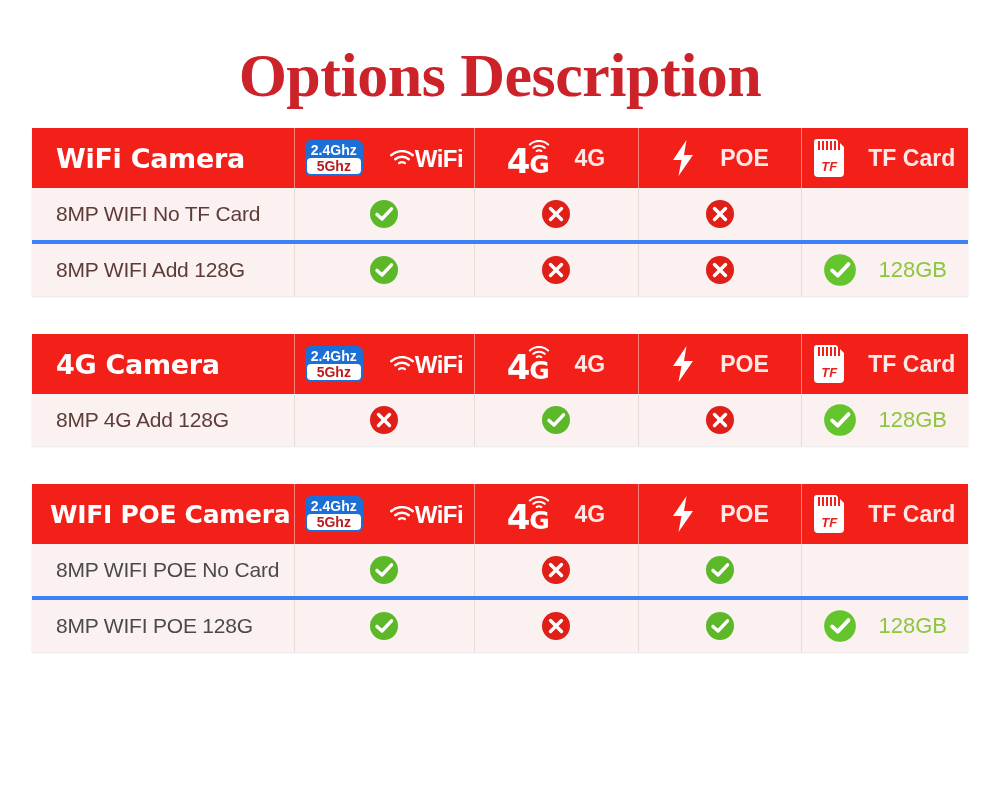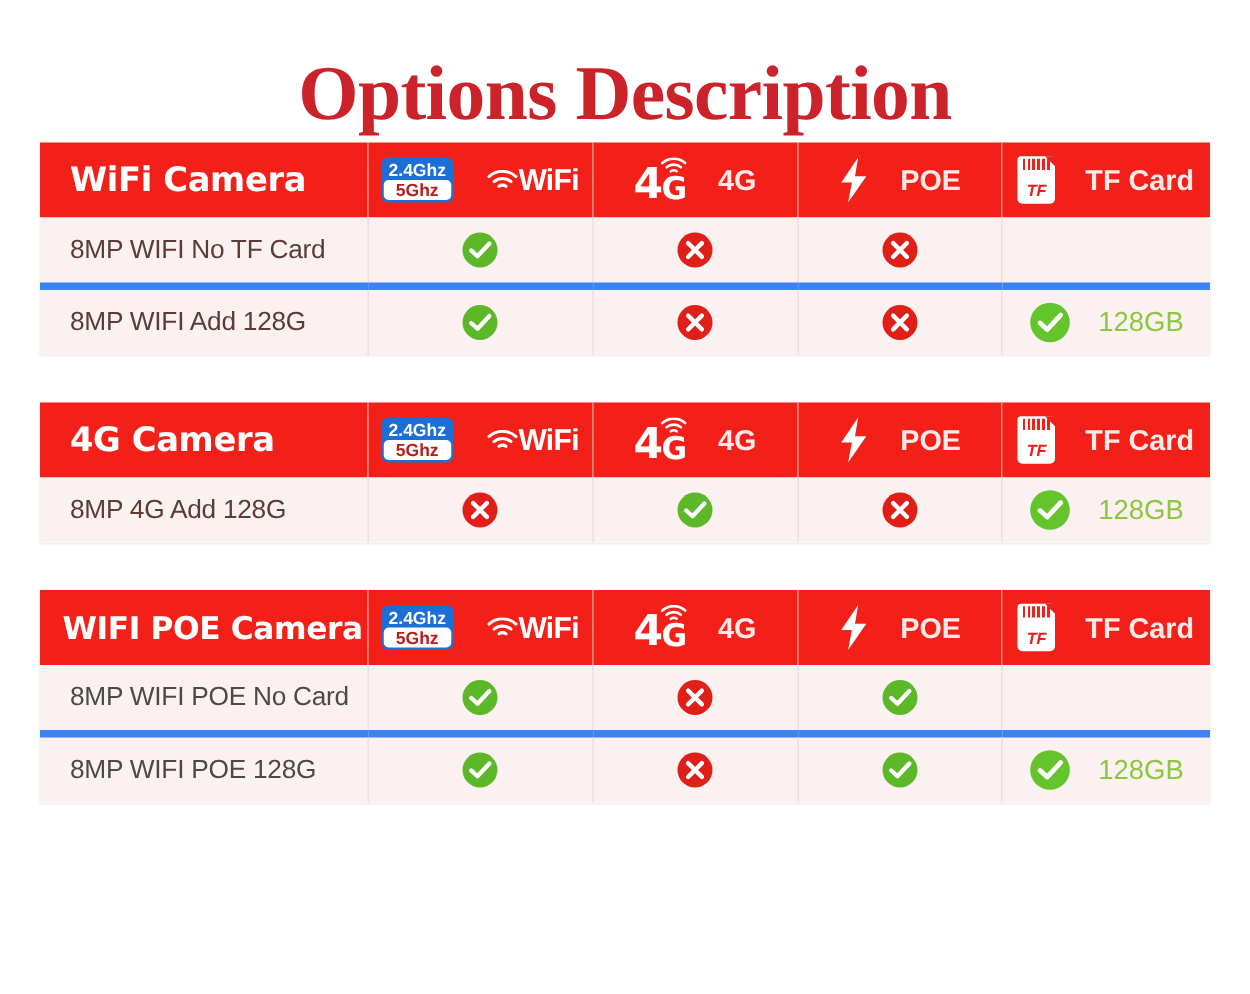--- a/index.html
+++ b/index.html
@@ -23,21 +23,21 @@
   }
   .sub-title{
     font-size:31px;
     color:#6E6E6E;
     margin-top:11px;
     line-height:1.0;
     font-family:"Liberation Sans",sans-serif;
   }
 
   
-  .tables-wrap{ margin-top:8px; }
+  .tables-wrap{ margin-top:22px; }
   .opt-table{
     width:936px;
     margin:0 auto 38px auto;
     border-collapse:collapse;
     table-layout:fixed;
     box-shadow:0 1px 2px rgba(0,0,0,.10);
   }
   .opt-table:last-child{ margin-bottom:0; }
 
   .opt-table col.c-name{ width:262px; }
@@ -170,21 +170,21 @@
     font-family:"Liberation Sans",sans-serif;
     line-height:13px;
   }
 
   
   tbody td{
     height:52px;
     padding:0;
     background:#FAF1F0;
     border-right:1px solid #E9D9D7;
-    border-bottom:6px solid #3b82f6;
+    border-bottom:4px solid #3b82f6;
     vertical-align:middle;
     text-align:center;
   }
   tbody tr:last-child td{ border-bottom:none; }
   tbody td:last-child{ border-right:none; }
 
   td.row-name{
     text-align:left;
     padding-left:24px;
     font-size:21px;

